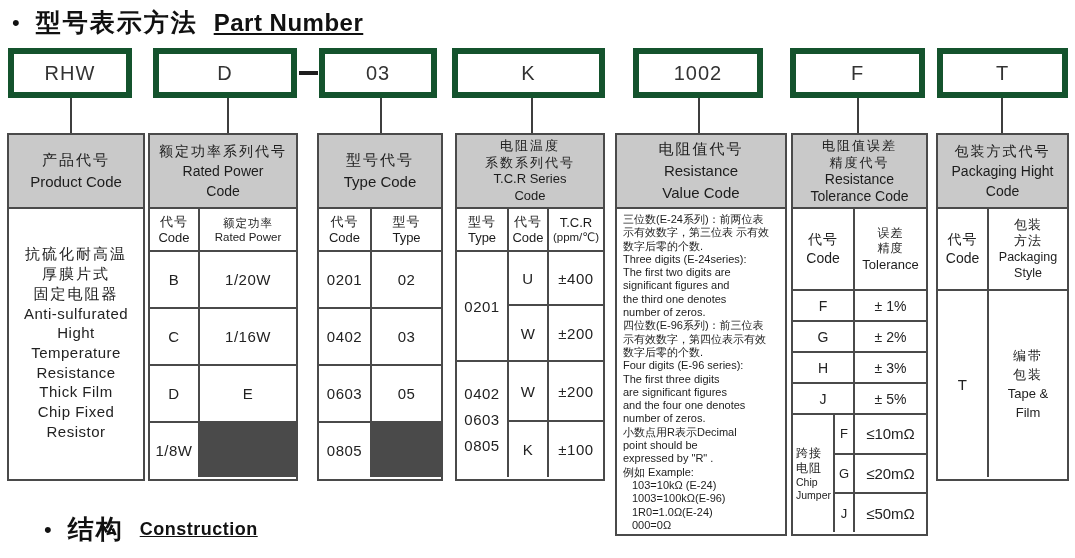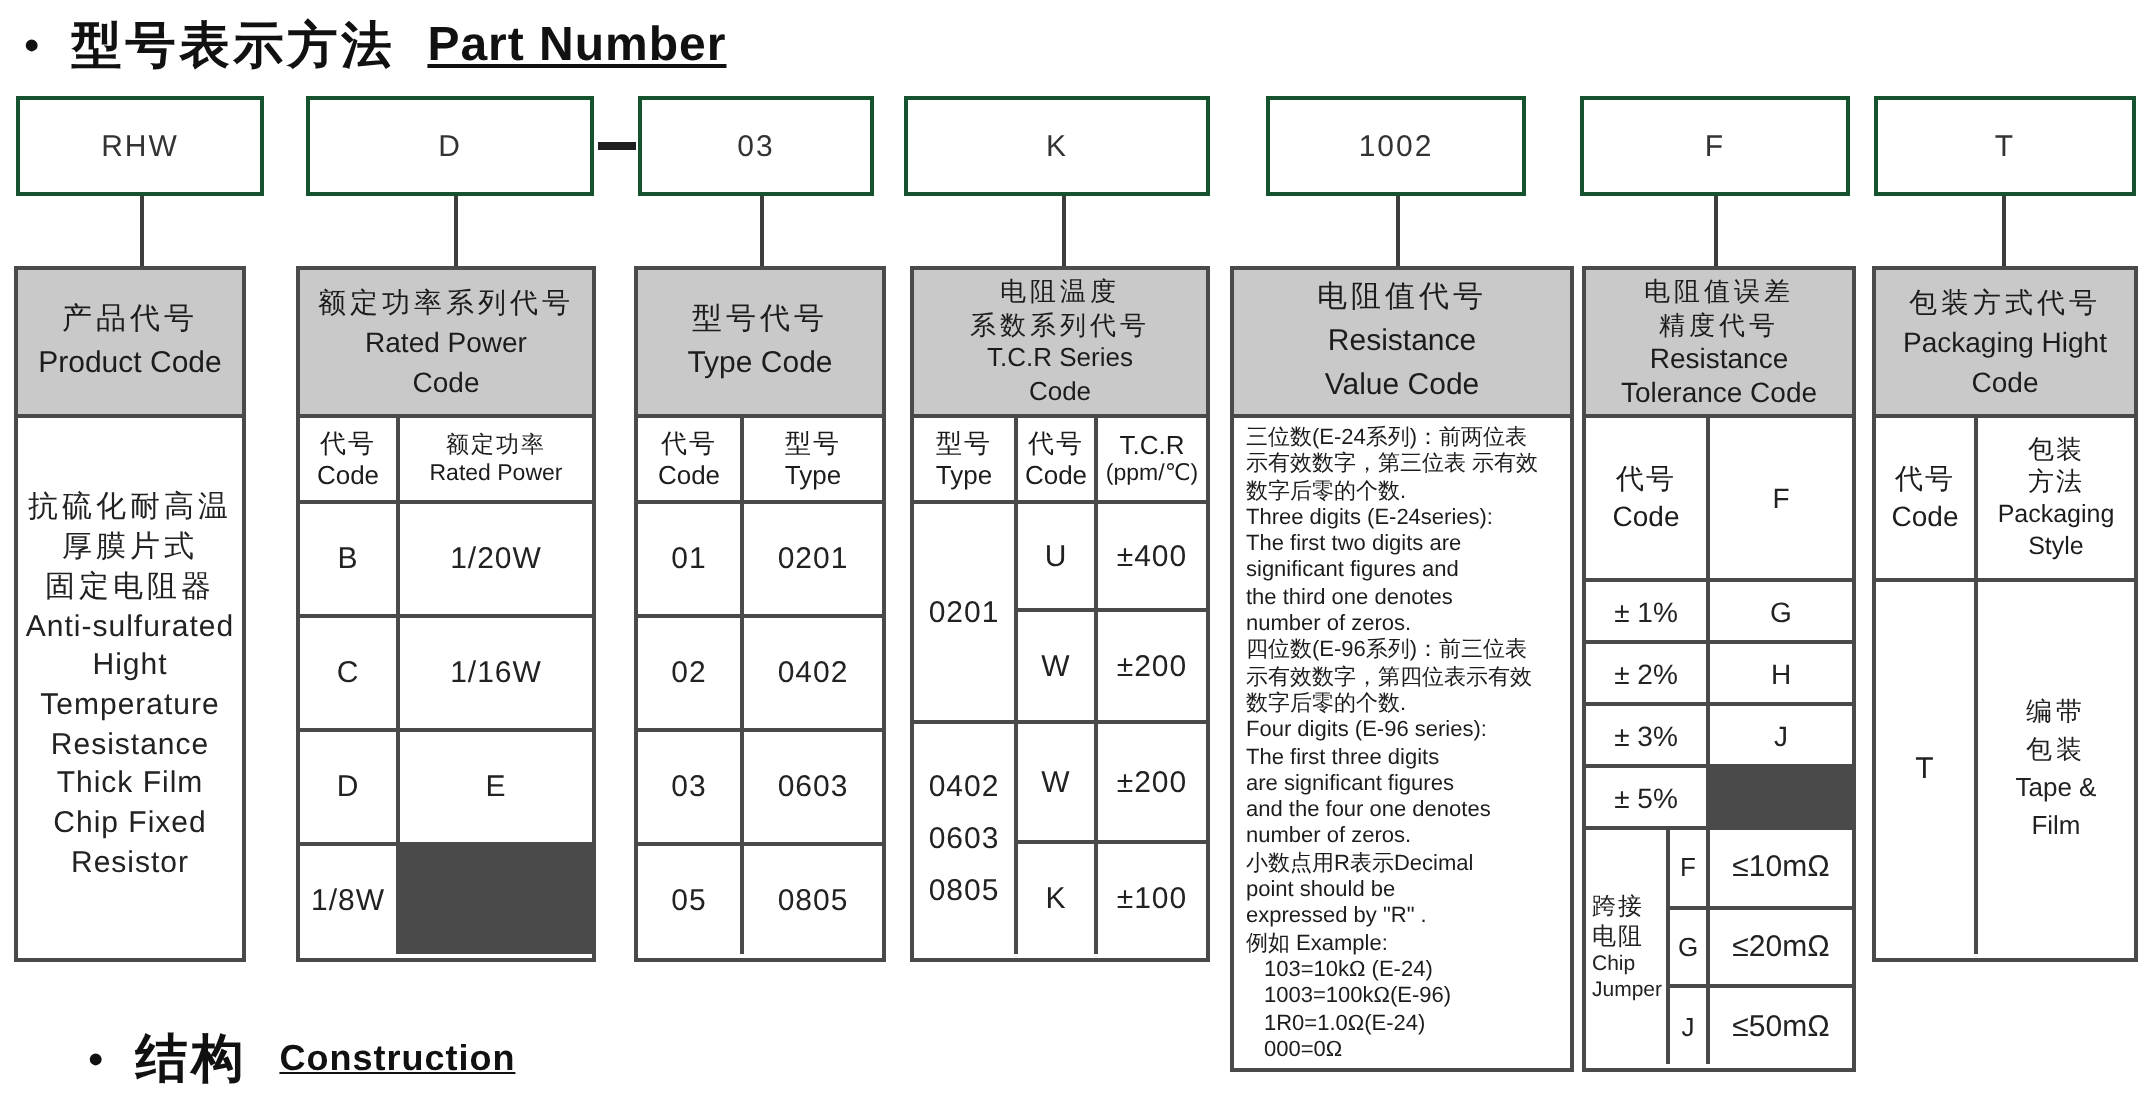--- a/index.html
+++ b/index.html
@@ -11,23 +11,23 @@
   #page {
     position:relative; width:1075px; height:558px; background:#fff; overflow:hidden;
   }
   
   .sec-title { position:absolute; display:flex; align-items:center; color:#111; }
   .sec-title .bullet { font-size:22px; margin-right:16px; line-height:1; }
   .sec-title .cn { font-size:25px; font-weight:bold; letter-spacing:2px; }
   .sec-title .en { font-size:24px; font-weight:600; margin-left:16px; letter-spacing:0.5px;text-decoration:underline; }
   
   .pbox {
-    position:absolute; top:48px; height:50px; border:2px solid #14532d; background:#fff;
+    position:absolute; top:48px; height:50px; border:6px solid #14532d; background:#fff;
     display:flex; align-items:center; justify-content:center;
-    font-size:15px; color:#333; letter-spacing:1px;
+    font-size:20px; color:#333; letter-spacing:1px;
   }
   .dash { position:absolute; background:#1e1e1e; }
   .vline { position:absolute; width:2px; background:#3d3d3d; top:98px; height:36px; }
   
   .tbl { position:absolute; top:133px; border:2px solid #4a4a4a; background:#fff; }
   .thead {
     height:74px; background:#c9c9c9; border-bottom:2px solid #4a4a4a;
     display:flex; flex-direction:column; align-items:center; justify-content:center;
     text-align:center; color:#1c1c1c;
   }
@@ -94,21 +94,21 @@
   <div class="pbox" style="left:937px; width:131px;">T</div>
 
   <div class="vline" style="left:70px;"></div>
   <div class="vline" style="left:227px;"></div>
   <div class="vline" style="left:380px;"></div>
   <div class="vline" style="left:531px;"></div>
   <div class="vline" style="left:698px;"></div>
   <div class="vline" style="left:857px;"></div>
   <div class="vline" style="left:1001px;"></div>
 
-  <div class="tbl" style="left:7px; width:116px; height:348px;">
+  <div class="tbl" style="left:7px; width:138px; height:348px;">
     <div class="thead roomy">
       <div class="cn">产品代号</div>
       <div>Product Code</div>
     </div>
     <div class="t1body">
       <div class="cn">抗硫化耐高温</div>
       <div class="cn">厚膜片式</div>
       <div class="cn">固定电阻器</div>
       <div>Anti-sulfurated</div>
       <div>Hight</div>
@@ -152,21 +152,20 @@
     </div>
     <div class="grid" style="grid-template-columns:51px 1fr; grid-template-rows:41px 55px 55px 55px 1fr; height:268px;">
       <div class="cell colh">
         <div class="cn">代号</div>
         <div>Code</div>
       </div>
       <div class="cell colh">
         <div class="cn">型号</div>
         <div>Type</div>
       </div>
-      <div class="cell codecell">01</div>
       <div class="cell valcell">0201</div>
       <div class="cell codecell">02</div>
       <div class="cell valcell">0402</div>
       <div class="cell codecell">03</div>
       <div class="cell valcell">0603</div>
       <div class="cell codecell">05</div>
       <div class="cell valcell">0805</div>
     </div>
   </div>
 
@@ -247,20 +246,25 @@
       <div class="cn">精度代号</div>
       <div style="font-size:14px;">Resistance</div>
       <div style="font-size:14px;">Tolerance Code</div>
     </div>
     <div class="t6body">
       <div class="t6a">
         <div class="cell colh">
           <div class="cn" style="font-size:14px; line-height:19px;">代号</div>
           <div style="font-size:14px; line-height:19px;">Code</div>
         </div>
+        <div class="cell colh">
+          <div class="cn" style="font-size:12px; line-height:15px;">误差</div>
+          <div class="cn" style="font-size:12px; line-height:15px;">精度</div>
+          <div style="font-size:13px; line-height:17px;">Tolerance</div>
+        </div>
         <div class="cell tolcell">F</div>
         <div class="cell tolcell">± 1%</div>
         <div class="cell tolcell">G</div>
         <div class="cell tolcell">± 2%</div>
         <div class="cell tolcell">H</div>
         <div class="cell tolcell">± 3%</div>
         <div class="cell tolcell">J</div>
         <div class="cell tolcell">± 5%</div>
       </div>
       <div class="t6b">

